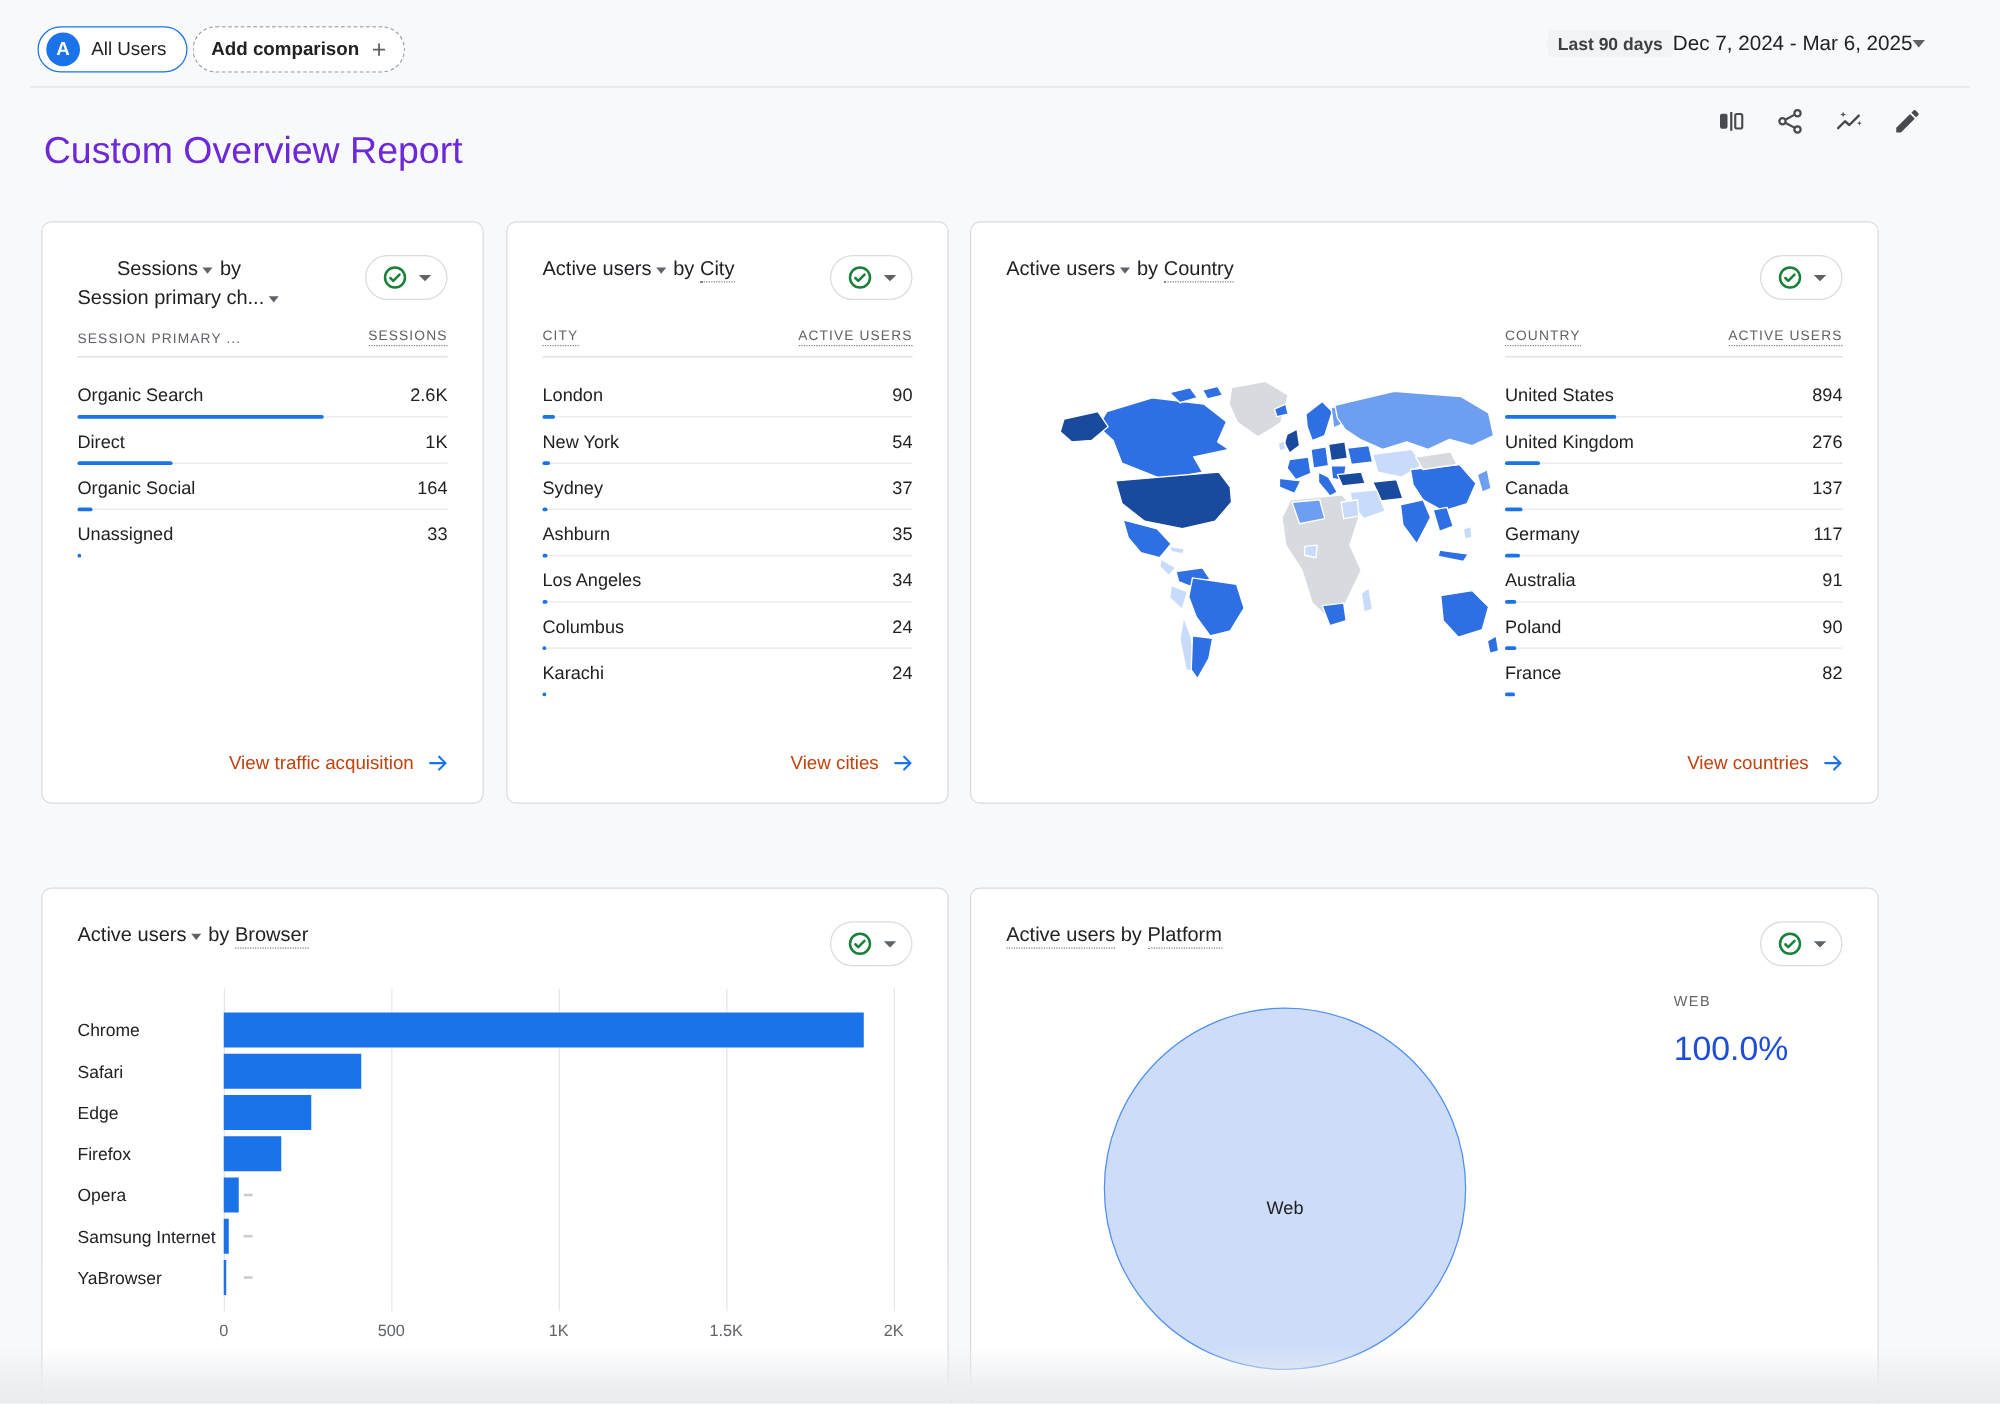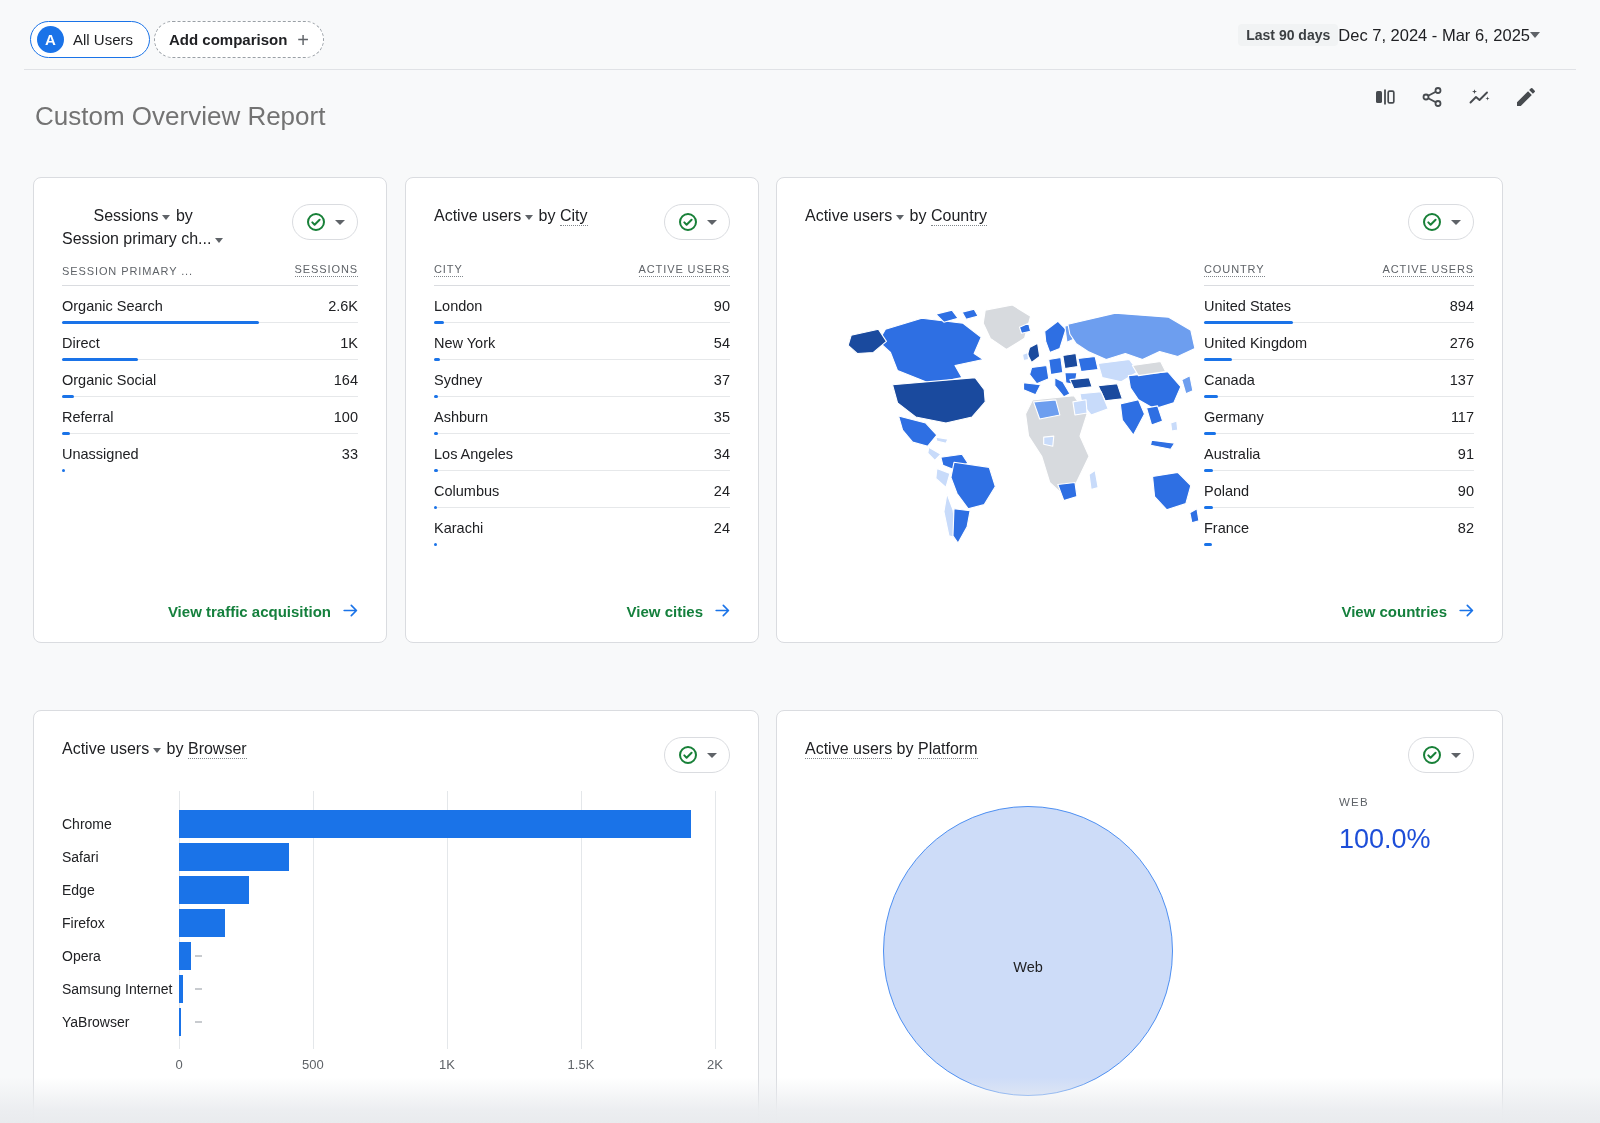--- a/index.html
+++ b/index.html
@@ -18,21 +18,21 @@
           display:flex;align-items:center;justify-content:center;font-size:15px;font-weight:bold;}
   .chip-label{font-size:15px;font-weight:500;color:#202124;}
   .plus{font-size:20px;color:#5f6368;font-weight:400;line-height:1;}
   .daterange{position:absolute;right:60px;top:24px;display:flex;align-items:center;gap:0;cursor:pointer;}
   .range-badge{background:#f1f3f4;border-radius:4px;padding:3px 8px;font-size:14px;font-weight:700;color:#3c4043;}
   .range-text{font-size:16.5px;color:#202124;}
   .caret{width:0;height:0;border-left:5px solid transparent;border-right:5px solid transparent;
          border-top:6px solid #5f6368;display:inline-block;}
 
   
-  .page-title{position:absolute;left:35px;top:84px;font-size:26px;font-weight:400;color:#737373;}
+  .page-title{position:absolute;left:35px;top:84px;font-size:30px;font-weight:400;color:#6d28d9;}
   .toolbar{position:absolute;right:62px;top:85px;display:flex;gap:23px;align-items:center;}
   .tool{width:24px;height:24px;cursor:pointer;}
 
   
   .card{position:absolute;background:#fff;border:1px solid #dadce0;border-radius:8px;}
   .c1{left:33px;top:177px;width:354px;height:466px;}
   .c2{left:405px;top:177px;width:354px;height:466px;}
   .c3{left:776px;top:177px;width:727px;height:466px;}
   .c4{left:33px;top:710px;width:726px;height:460px;}
   .c5{left:776px;top:710px;width:727px;height:460px;}
@@ -42,28 +42,28 @@
           border-top:5px solid #5f6368;display:inline-block;margin:0 1px 1px 4px;}
   .pill{position:absolute;right:28px;top:26px;width:66px;height:36px;border:1px solid #dadce0;
         border-radius:18px;display:flex;align-items:center;justify-content:center;gap:9px;
         background:#fff;cursor:pointer;}
 
   
   .table{position:absolute;left:28px;right:28px;top:85px;}
   .c3 .table{left:auto;right:28px;width:270px;}
   .thead{display:flex;justify-content:space-between;align-items:flex-end;padding-bottom:8px;
          border-bottom:1px solid #dadce0;font-size:11px;letter-spacing:0.9px;color:#5f6368;}
-  .tbody{margin-top:7px;}
+  .tbody{margin-top:18px;}
   .trow{position:relative;height:37px;cursor:default;}
   .cells{display:flex;justify-content:space-between;padding-top:5px;font-size:14.5px;color:#202124;}
   .rowrule{position:absolute;left:0;right:0;bottom:7px;height:1px;background:#e6e8ea;}
   .trow:last-child .rowrule{display:none;}
   .rowbar{position:absolute;left:0;bottom:6px;height:3px;background:#1a73e8;border-radius:3px;min-width:3px;}
-  .card-link{position:absolute;right:26px;bottom:22px;display:flex;align-items:flex-end;gap:10px;
-             color:#15803d;font-size:15px;font-weight:700;text-decoration:none;cursor:pointer;}
+  .card-link{position:absolute;right:26px;bottom:22px;display:flex;align-items:center;gap:10px;
+             color:#c2410c;font-size:15px;font-weight:400;text-decoration:none;cursor:pointer;}
 
   
   .mapwrap{position:absolute;left:58px;top:118px;width:368px;height:252px;}
   .m-g{fill:#d7dade}.m-l{fill:#c8dbfa}.m-ml{fill:#6d9eef}.m-m{fill:#2e6fe3}.m-d{fill:#1a4a9e}
   .mapwrap path{stroke:#ffffff;stroke-width:1.1;stroke-linejoin:round;}
 
   
   .plot{position:absolute;left:145px;top:80px;width:567px;height:258px;}
   .gtick{position:absolute;top:0;height:258px;}
   .gline{width:1px;height:258px;background:#e4e7ea;}
@@ -175,28 +175,20 @@
           <div class="trow">
             <div class="cells">
               <span>Organic Social</span>
               <span>164</span>
             </div>
             <span class="rowrule"></span>
             <span class="rowbar" style="width: 4.20837%;"></span>
           </div>
           <div class="trow">
             <div class="cells">
-              <span>Referral</span>
-              <span>100</span>
-            </div>
-            <span class="rowrule"></span>
-            <span class="rowbar" style="width: 2.56608%;"></span>
-          </div>
-          <div class="trow">
-            <div class="cells">
               <span>Unassigned</span>
               <span>33</span>
             </div>
 
             <span class="rowbar" style="width: 0.846805%;"></span>
           </div>
         </div>
     </div>
     <a class="card-link">
       <span>View traffic acquisition</span>

